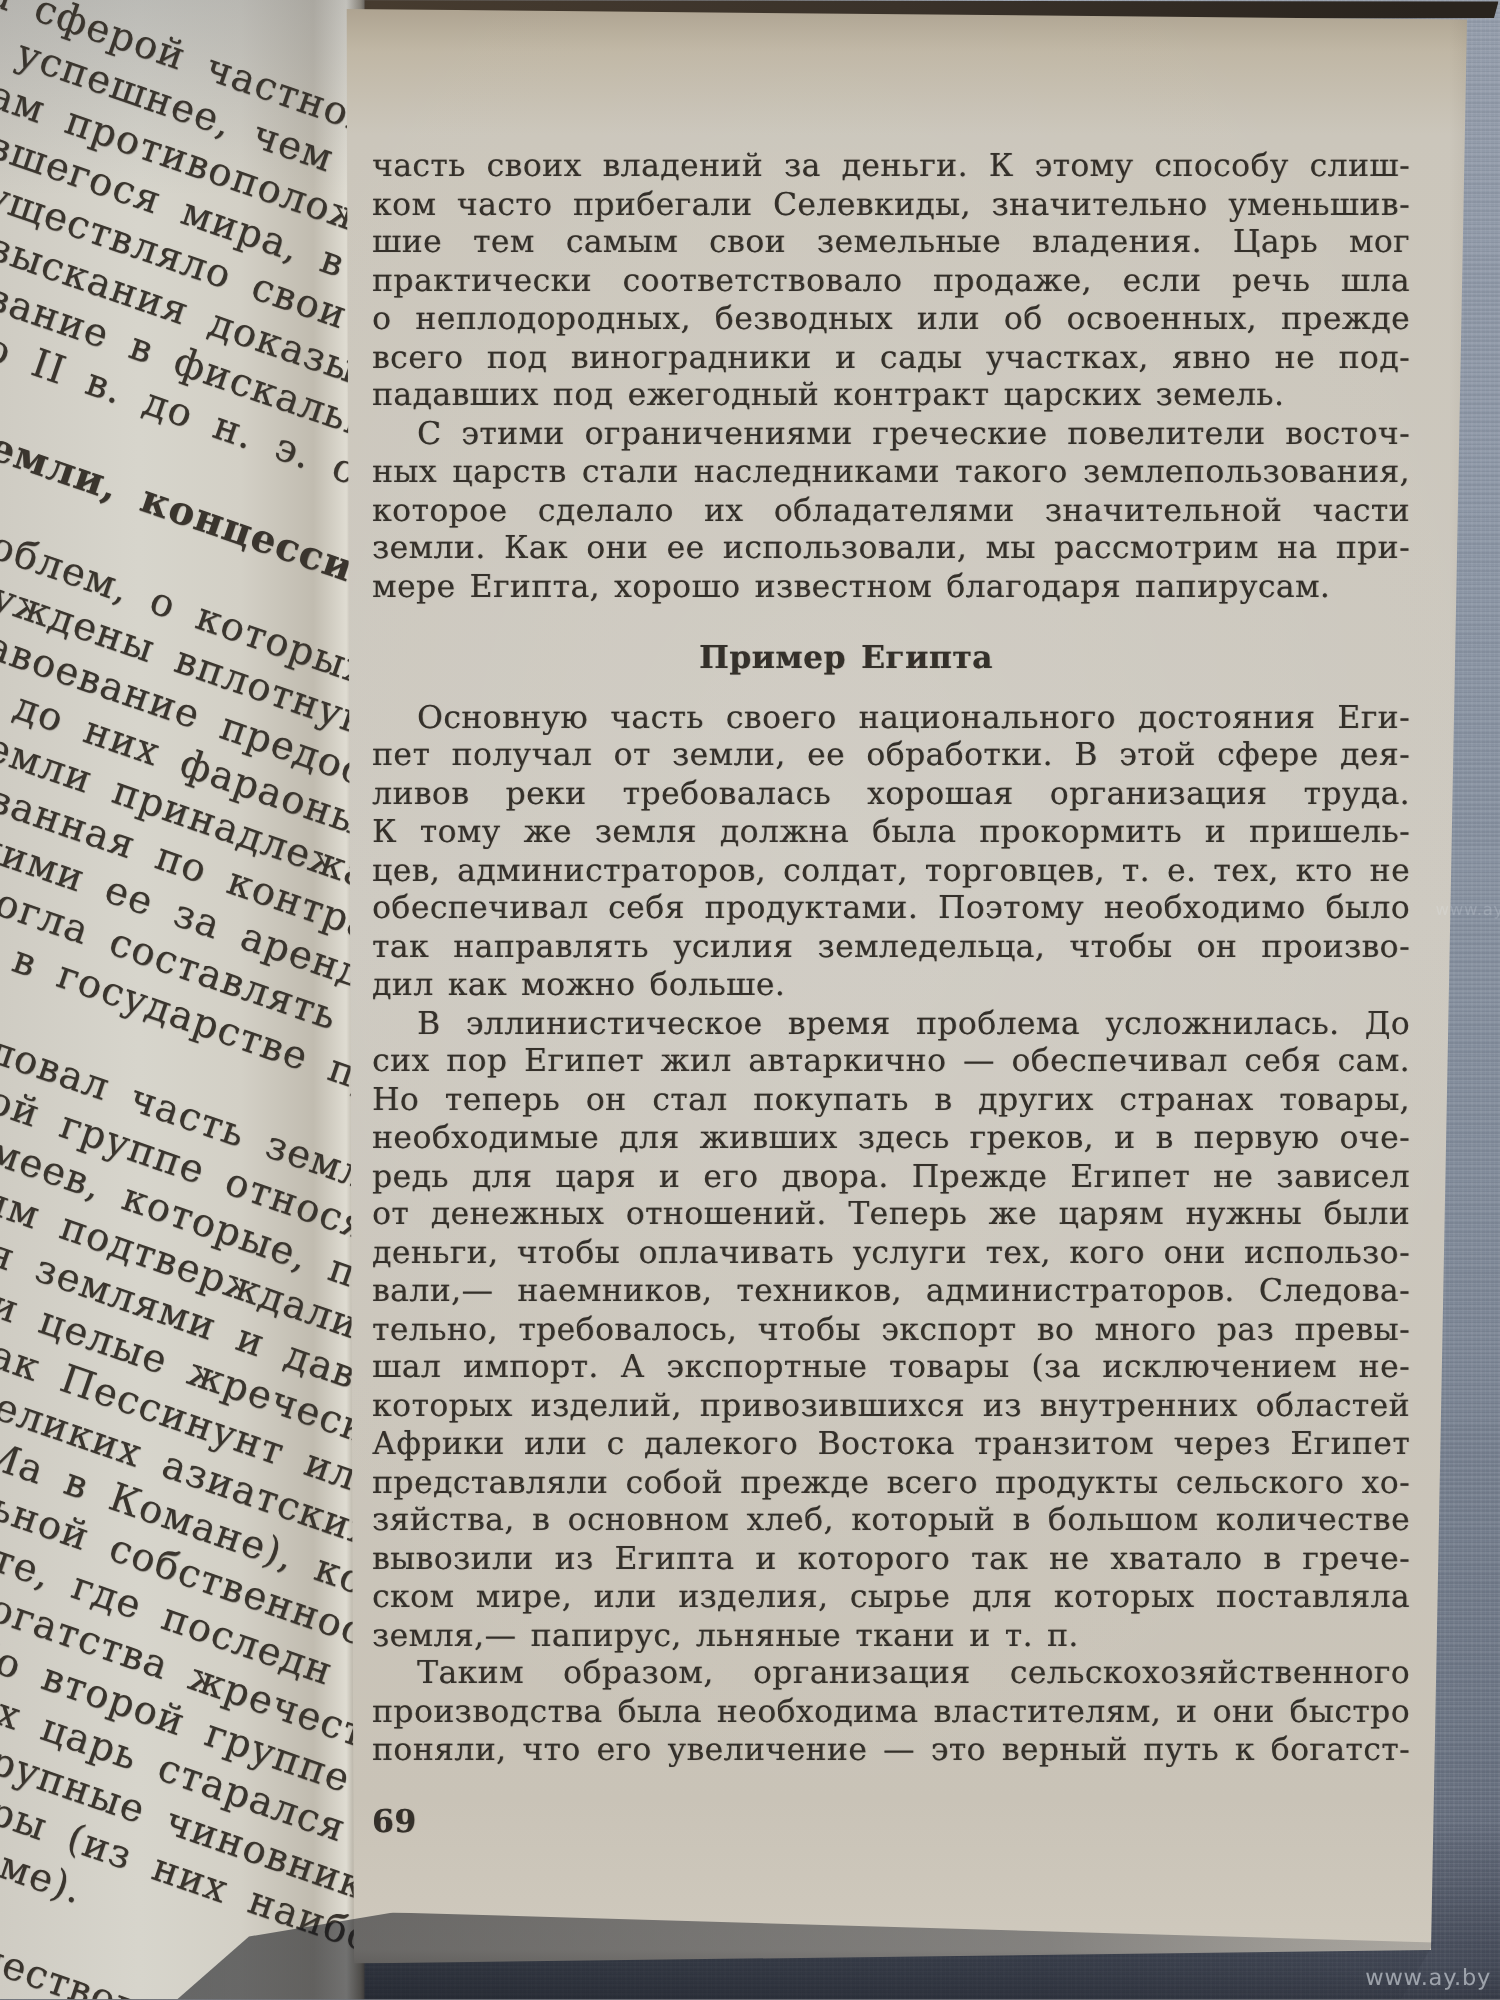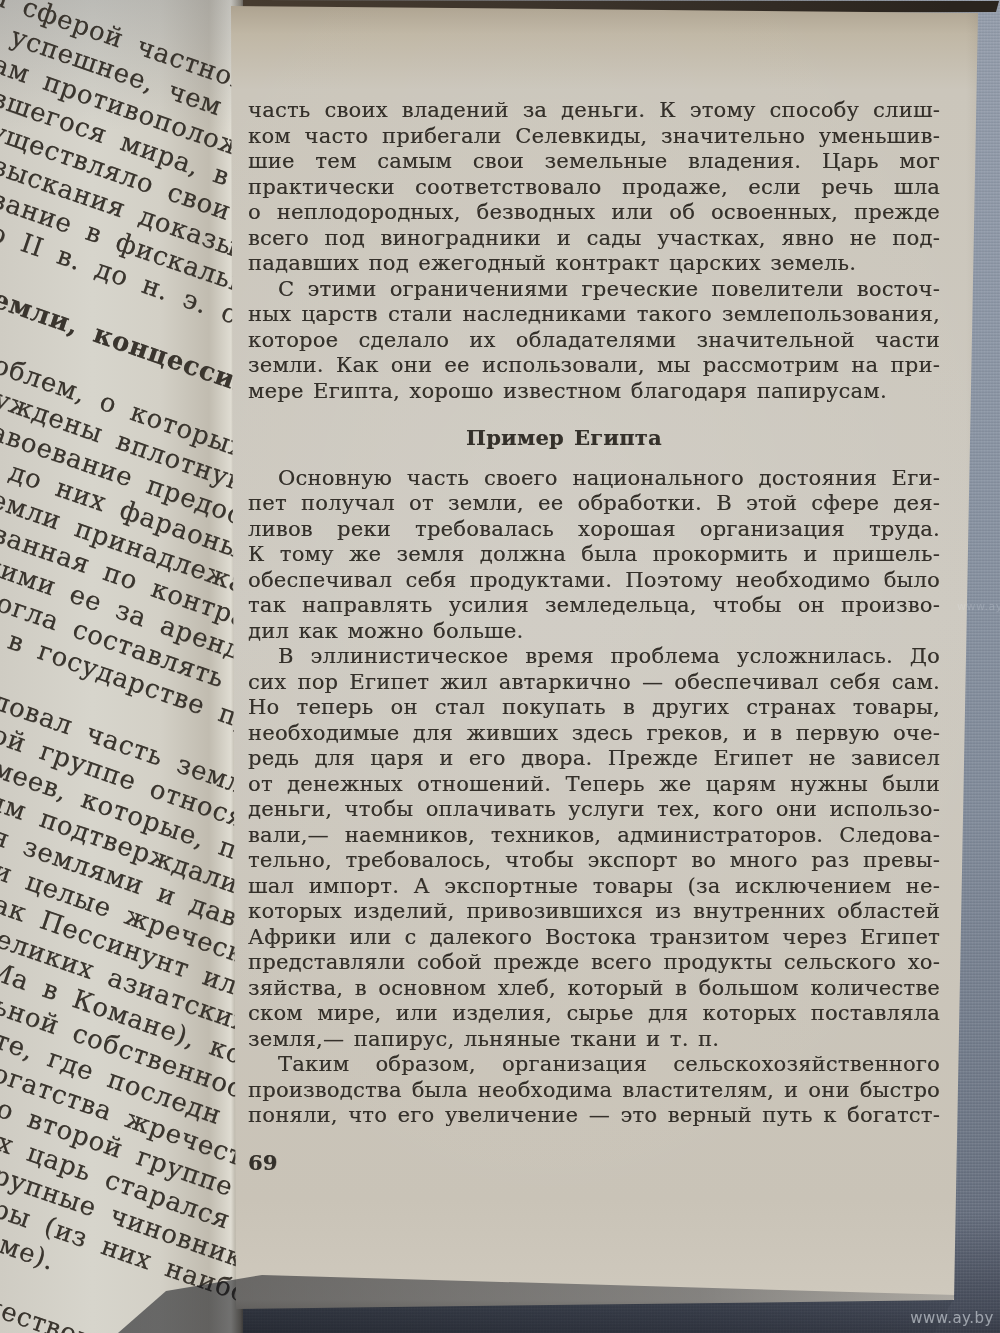--- a/index.html
+++ b/index.html
@@ -151,37 +151,39 @@
         <div class="rp-line ind">С этими ограничениями греческие повелители восточ-</div>
         <div class="rp-line">ных царств стали наследниками такого землепользования,</div>
         <div class="rp-line">которое сделало их обладателями значительной части</div>
         <div class="rp-line">земли. Как они ее использовали, мы рассмотрим на при-</div>
         <div class="rp-line last">мере Египта, хорошо известном благодаря папирусам.</div>
         <div class="rp-heading">Пример Египта</div>
         <div class="rp-line ind">Основную часть своего национального достояния Еги-</div>
         <div class="rp-line">пет получал от земли, ее обработки. В этой сфере дея-</div>
         <div class="rp-line">ливов реки требовалась хорошая организация труда.</div>
         <div class="rp-line">К тому же земля должна была прокормить и пришель-</div>
+        <div class="rp-line">цев, администраторов, солдат, торговцев, т. е. тех, кто не</div>
         <div class="rp-line">обеспечивал себя продуктами. Поэтому необходимо было</div>
         <div class="rp-line">так направлять усилия земледельца, чтобы он произво-</div>
         <div class="rp-line last">дил как можно больше.</div>
         <div class="rp-line ind">В эллинистическое время проблема усложнилась. До</div>
         <div class="rp-line">сих пор Египет жил автаркично — обеспечивал себя сам.</div>
         <div class="rp-line">Но теперь он стал покупать в других странах товары,</div>
         <div class="rp-line">необходимые для живших здесь греков, и в первую оче-</div>
         <div class="rp-line">редь для царя и его двора. Прежде Египет не зависел</div>
         <div class="rp-line">от денежных отношений. Теперь же царям нужны были</div>
         <div class="rp-line">деньги, чтобы оплачивать услуги тех, кого они использо-</div>
         <div class="rp-line">вали,— наемников, техников, администраторов. Следова-</div>
         <div class="rp-line">тельно, требовалось, чтобы экспорт во много раз превы-</div>
         <div class="rp-line">шал импорт. А экспортные товары (за исключением не-</div>
         <div class="rp-line">которых изделий, привозившихся из внутренних областей</div>
         <div class="rp-line">Африки или с далекого Востока транзитом через Египет</div>
         <div class="rp-line">представляли собой прежде всего продукты сельского хо-</div>
         <div class="rp-line">зяйства, в основном хлеб, который в большом количестве</div>
+        <div class="rp-line">вывозили из Египта и которого так не хватало в грече-</div>
         <div class="rp-line">ском мире, или изделия, сырье для которых поставляла</div>
         <div class="rp-line last">земля,— папирус, льняные ткани и т. п.</div>
         <div class="rp-line ind">Таким образом, организация сельскохозяйственного</div>
         <div class="rp-line">производства была необходима властителям, и они быстро</div>
         <div class="rp-line">поняли, что его увеличение — это верный путь к богатст-</div>
         <div class="rp-pagenum">69</div>
       </div>
   </div>
 
   <div class="bottom-shadow"></div>

